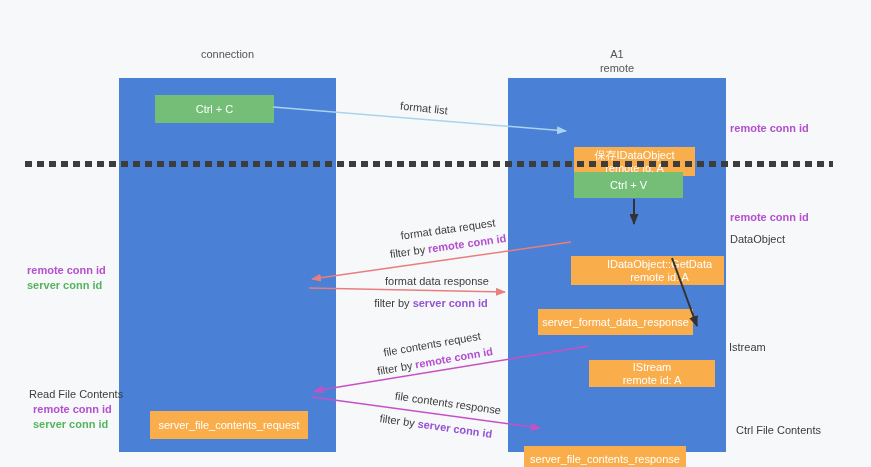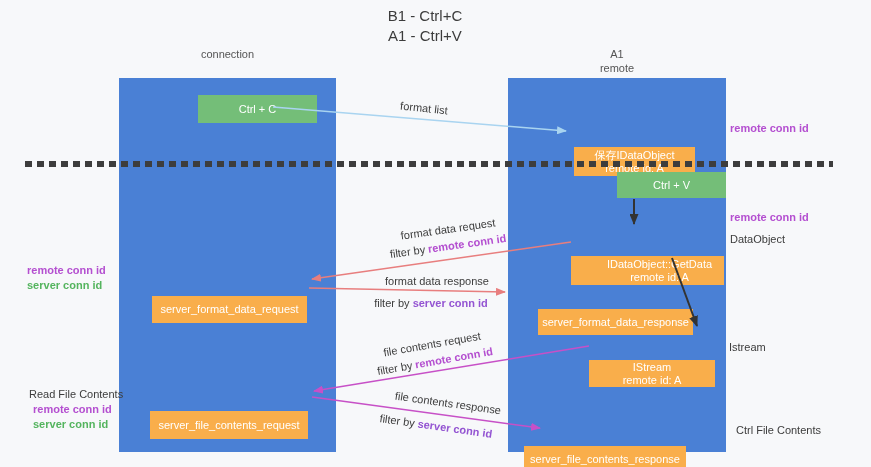--- a/index.html
+++ b/index.html
@@ -17,45 +17,41 @@
   .col-header{position:absolute;top:47px;text-align:center;font-size:11px;line-height:14px;color:#555;}
   .col-header.left{left:119px;width:217px;}
   .col-header.right{left:508px;width:218px;}
 
   .column{position:absolute;top:78px;height:374px;background:var(--column-blue);z-index:1;}
   .column.left{left:119px;width:217px;}
   .column.right{left:508px;width:218px;}
 
   .box{position:absolute;z-index:2;display:flex;flex-direction:column;align-items:center;justify-content:center;
        color:#fff;text-align:center;font-size:11px;line-height:13px;white-space:nowrap;}
-  .box.green{background:var(--box-green);margin-left:43px;}
+  .box.green{background:var(--box-green);}
   .box.orange{background:var(--box-orange);margin-top:28px;}
 
   .arrows{position:absolute;left:0;top:0;z-index:5;pointer-events:none;}
 
   .lbl{position:absolute;z-index:6;font-size:11px;color:var(--text-dark);white-space:nowrap;text-align:center;}
   .purple{color:var(--label-remote-purple);font-weight:bold;}
   .violet{color:var(--label-server-violet);font-weight:bold;}
   .greentxt{color:var(--label-server-green);font-weight:bold;}
   .sp{padding-right:3px;}
   .rot-up8{transform:rotate(-8deg);}
   .rot-up10{transform:rotate(-10deg);}
   .rot-dn6{transform:rotate(6deg);}
   .rot-dn8{transform:rotate(8deg);}
   .stack{line-height:15px;}
 </style>
 </head>
 <body>
 
 <div class="canvas">
 
-  <div class="title">
-    <div>B1 - Ctrl+C</div>
-    <div>A1 - Ctrl+V</div>
-  </div>
 
   <div class="col-header left">
     <div>connection</div>
   </div>
   <div class="col-header right">
     <div>A1</div>
     <div>remote</div>
   </div>
 
   <div class="column left"></div>
@@ -72,23 +68,20 @@
 
   <div class="box green" style="left:574px;top:172px;width:109px;height:26px;">
     <span>Ctrl + V</span>
   </div>
 
   <div class="box orange" style="left:571px;top:228px;width:129px;height:29px;padding-left:24px;">
     <span>IDataObject::GetData</span>
     <span>remote id: A</span>
   </div>
 
-  <div class="box orange" style="left:152px;top:268px;width:155px;height:27px;">
-    <span>server_format_data_request</span>
-  </div>
 
   <div class="box orange" style="left:538px;top:281px;width:155px;height:26px;">
     <span>server_format_data_response</span>
   </div>
 
   <div class="box orange" style="left:589px;top:332px;width:126px;height:27px;">
     <span>IStream</span>
     <span>remote id: A</span>
   </div>
 

